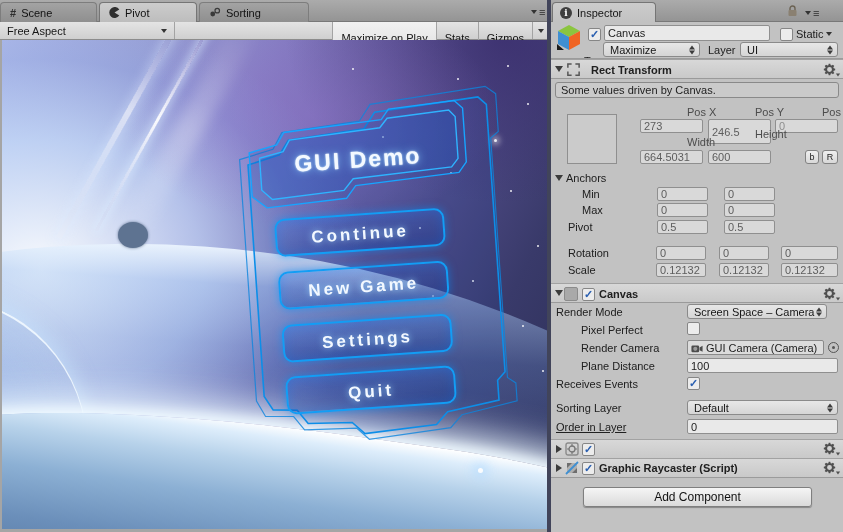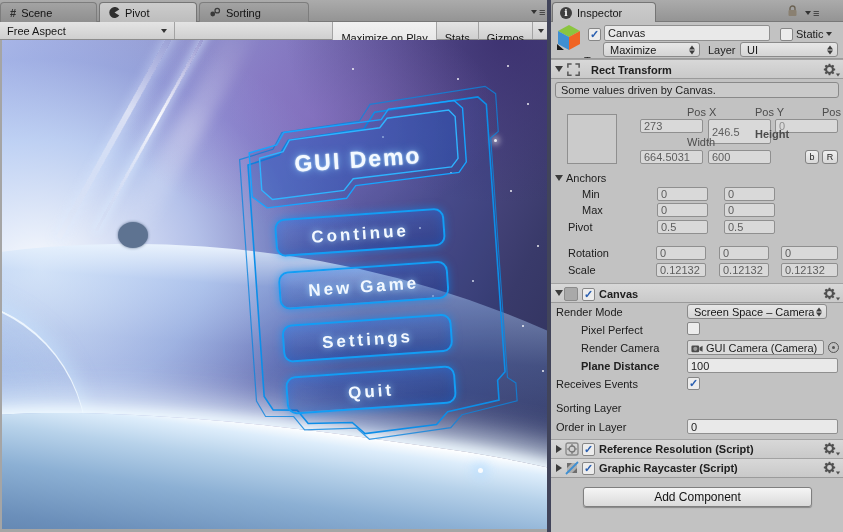--- a/index.html
+++ b/index.html
@@ -287,21 +287,21 @@
       <span>Some values driven by Canvas.</span>
     </div>
     <div class="preview"></div>
     <span class="lbl gray" style="left:90px;top:106px;">Pos X</span>
     <span class="lbl gray" style="left:158px;top:106px;">Pos Y</span>
     <span class="lbl gray" style="left:225px;top:106px;">Pos Z</span>
     <div class="fld" style="left:89px;top:119px;width:63px;height:14px;">273</div>
     <div class="fld" style="left:157px;top:119px;width:63px;height:25px;">246.5</div>
     <div class="fld dim" style="left:224px;top:119px;width:63px;height:14px;">0</div>
     <span class="lbl gray" style="left:90px;top:136px;">Width</span>
-    <span class="lbl gray" style="left:158px;top:128px;font-weight:bold;">Height</span>
+    <span class="lbl gray" style="left:158px;top:128px;">Height</span>
     <div class="fld" style="left:89px;top:150px;width:63px;height:14px;">664.5031</div>
     <div class="fld" style="left:157px;top:150px;width:63px;height:14px;">600</div>
     <div class="minibtn" style="left:254px;top:150px;width:14px;">b</div>
     <div class="minibtn" style="left:271px;top:150px;width:16px;">R</div>
 
     <span class="fold open" style="left:4px;top:175px;"></span>
     <span class="lbl" style="left:15px;top:172px;">Anchors</span>
     <span class="lbl" style="left:31px;top:188px;">Min</span>
     <span class="lbl gray" style="left:97px;top:188px;">X</span>
     <div class="fld" style="left:106px;top:187px;width:51px;height:14px;">0</div>
@@ -366,43 +366,49 @@
             <rect x="0.5" y="2.5" width="9" height="8" rx="1.5" fill="#4c4c4c"></rect>
             <path d="M10 5 L13.5 3 V10 L10 8 Z" fill="#4c4c4c"></path>
             <circle cx="5" cy="6.5" r="2.4" fill="#9a9a9a"></circle>
           </svg>
       </span>
       <span>GUI Camera (Camera)</span>
     </div>
     <span class="picker" style="left:277px;top:342px;">
         <b></b>
       </span>
-    <span class="lbl" style="left:30px;top:360px;font-weight:bold;">Plane Distance</span>
+    <span class="lbl" style="left:30px;top:360px;">Plane Distance</span>
     <div class="fld edit" style="left:136px;top:358px;width:151px;height:15px;">100</div>
     <span class="lbl" style="left:5px;top:378px;">Receives Events</span>
     <span class="cb" style="left:136px;top:377px;">
         <span class="mark">✓</span>
       </span>
     <span class="lbl" style="left:5px;top:402px;">Sorting Layer</span>
-    <span class="lbl" style="left:5px;top:421px;">Order in Layer</span>
+    <div class="dd" style="left:136px;top:400px;width:151px;height:15px;">
+      <span>Default</span>
+        <span class="ud">
+          <i class="up"></i>
+          <i class="dn"></i>
+        </span>
+    </div>
+    <span class="lbl" style="left:5px;top:421px;text-decoration:underline;">Order in Layer</span>
     <div class="fld edit" style="left:136px;top:419px;width:151px;height:15px;">0</div>
 
     <div class="cheadbg" style="top:439px;"></div>
     <span class="fold closed" style="left:5px;top:445px;"></span>
     <span class="iconbox" style="left:14px;top:442px;">
       <svg width="14" height="14" viewBox="0 0 14 14">
           <rect x="1" y="1" width="12" height="12" rx="2" fill="none" stroke="#8a8a8a" stroke-width="1.4"></rect>
           <circle cx="7" cy="7" r="3" fill="none" stroke="#777" stroke-width="1.3"></circle>
           <path d="M7 2v2 M7 10v2 M2 7h2 M10 7h2" stroke="#777" stroke-width="1.2"></path>
         </svg>
     </span>
     <span class="cb" style="left:31px;top:443px;">
         <span class="mark">✓</span>
       </span>
-    <span class="lbl bold" style="left:48px;top:443px;">Reference Resolution (Script)</span>
     <span class="gear" style="left:272px;top:442px;">
       <svg width="13" height="13" viewBox="0 0 16 16">
           <path d="M8 5a3 3 0 1 0 0 6 3 3 0 0 0 0-6zM7 1h2l.4 1.7 1.2.5L12.2 2 13.9 3.7l-1.2 1.6.5 1.2L15 7v2l-1.8.4-.5 1.2 1.2 1.6-1.7 1.7-1.6-1.2-1.2.5L9 15H7l-.4-1.8-1.2-.5-1.6 1.2-1.7-1.7 1.2-1.6-.5-1.2L1 9V7l1.8-.4.5-1.2L2.1 3.7 3.8 2l1.6 1.2 1.2-.5z" fill="#4f4f4f"></path>
         </svg>
       <span class="tri-dn small" style="position:absolute;right:-2px;bottom:0;border-top-color:#4f4f4f;transform:scale(.7);"></span>
     </span>
 
     <div class="cheadbg" style="top:458px;"></div>
     <span class="fold closed" style="left:5px;top:464px;"></span>
     <span class="iconbox" style="left:14px;top:461px;">

